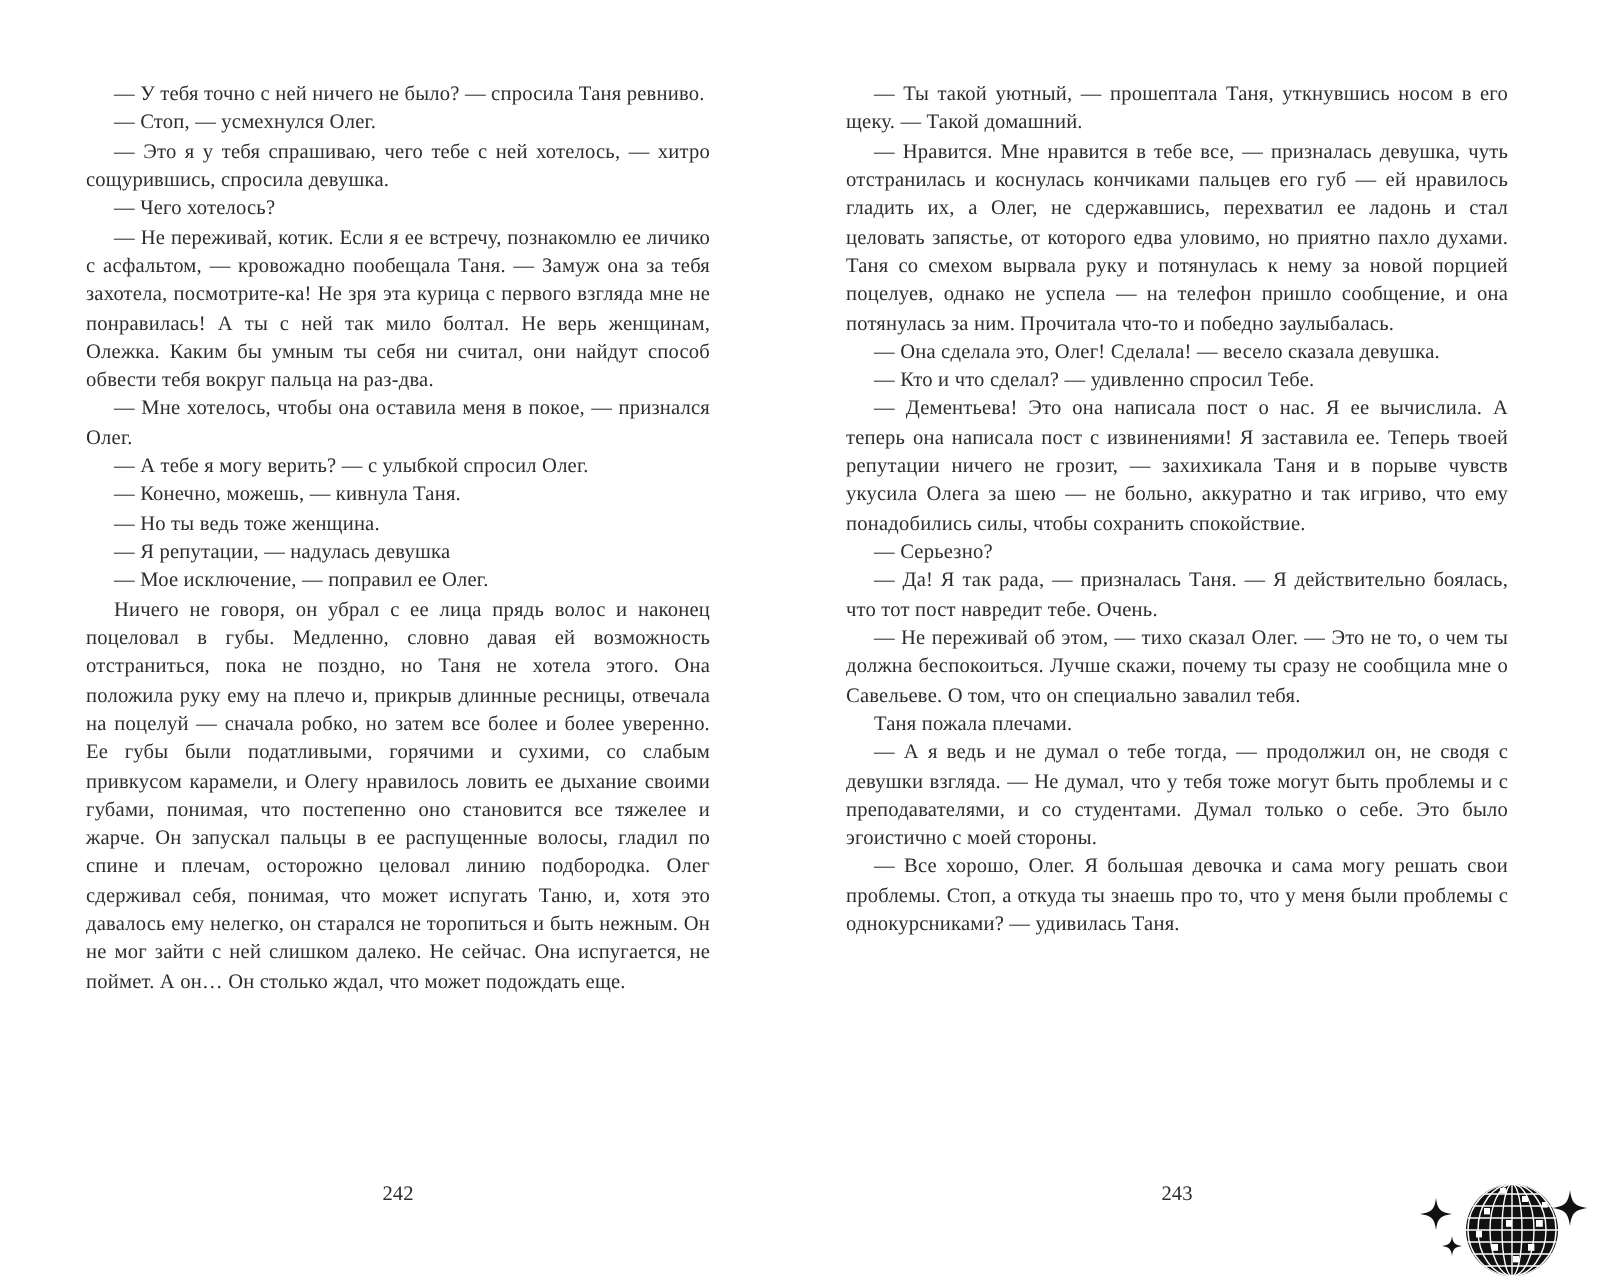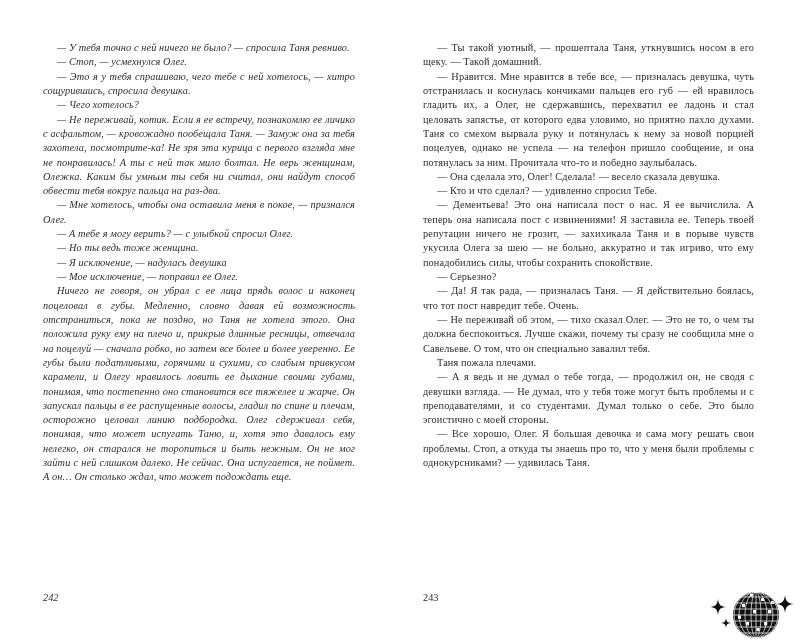--- a/index.html
+++ b/index.html
@@ -14,38 +14,38 @@
   .spread {
     position: relative;
     width: 800px;
     height: 640px;
     background: #ffffff;
   }
   .page {
     position: absolute;
     top: 41px;
   }
-  .page--left  { left: 43px;  width: 312px; font-style: italic; }
+  .page--left  { left: 43px;  width: 312px; }
   .page--right { left: 423px; width: 331px; }
   .page p {
     margin: 0;
     padding: 0;
     font-size: 10.3px;
     line-height: 14.32px;
     text-indent: 14px;
     text-align: justify;
     color: #2d2d2d;
     letter-spacing: 0.1px;
   }
   .pagenum {
     position: absolute;
     top: 551px;
     left: 0;
     width: 100%;
-    text-align: left;
+    text-align: center;
     font-size: 10.3px;
     color: #2d2d2d;
   }
   .decoration {
     position: absolute;
     left: 698px;
     top: 584px;
     width: 96px;
     height: 56px;
   }
@@ -57,22 +57,23 @@
 
   <div class="page page--left">
     <div>
       <p>— У тебя точно с ней ничего не было? — спросила Таня ревниво.</p>
       <p>— Стоп, — усмехнулся Олег.</p>
       <p>— Это я у тебя спрашиваю, чего тебе с ней хотелось, — хитро сощурившись, спросила девушка.</p>
       <p>— Чего хотелось?</p>
       <p>— Не переживай, котик. Если я ее встречу, познакомлю ее личико с асфальтом, — кровожадно пообещала Таня. — Замуж она за тебя захотела, посмотрите-ка! Не зря эта курица с первого взгляда мне не понравилась! А ты с ней так мило болтал. Не верь женщинам, Олежка. Каким бы умным ты себя ни считал, они найдут способ обвести тебя вокруг пальца на раз-два.</p>
       <p>— Мне хотелось, чтобы она оставила меня в покое, — признался Олег.</p>
       <p>— А тебе я могу верить? — с улыбкой спросил Олег.</p>
+      <p>— Конечно, можешь, — кивнула Таня.</p>
       <p>— Но ты ведь тоже женщина.</p>
-      <p>— Я исключение, — надулась девушка</p>
+      <p>— Я репутации, — надулась девушка</p>
       <p>— Мое исключение, — поправил ее Олег.</p>
       <p>Ничего не говоря, он убрал с ее лица прядь волос и наконец поцеловал в губы. Медленно, словно давая ей возможность отстраниться, пока не поздно, но Таня не хотела этого. Она положила руку ему на плечо и, прикрыв длинные ресницы, отвечала на поцелуй — сначала робко, но затем все более и более уверенно. Ее губы были податливыми, горячими и сухими, со слабым привкусом карамели, и Олегу нравилось ловить ее дыхание своими губами, понимая, что постепенно оно становится все тяжелее и жарче. Он запускал пальцы в ее распущенные волосы, гладил по спине и плечам, осторожно целовал линию подбородка. Олег сдерживал себя, понимая, что может испугать Таню, и, хотя это давалось ему нелегко, он старался не торопиться и быть нежным. Он не мог зайти с ней слишком далеко. Не сейчас. Она испугается, не поймет. А он… Он столько ждал, что может подождать еще.</p>
     </div>
     <div class="pagenum">242</div>
   </div>
 
   <div class="page page--right">
     <div>
       <p>— Ты такой уютный, — прошептала Таня, уткнувшись носом в его щеку. — Такой домашний.</p>
       <p>— Нравится. Мне нравится в тебе все, — призналась девушка, чуть отстранилась и коснулась кончиками пальцев его губ — ей нравилось гладить их, а Олег, не сдержавшись, перехватил ее ладонь и стал целовать запястье, от которого едва уловимо, но приятно пахло духами. Таня со смехом вырвала руку и потянулась к нему за новой порцией поцелуев, однако не успела — на телефон пришло сообщение, и она потянулась за ним. Прочитала что-то и победно заулыбалась.</p>

